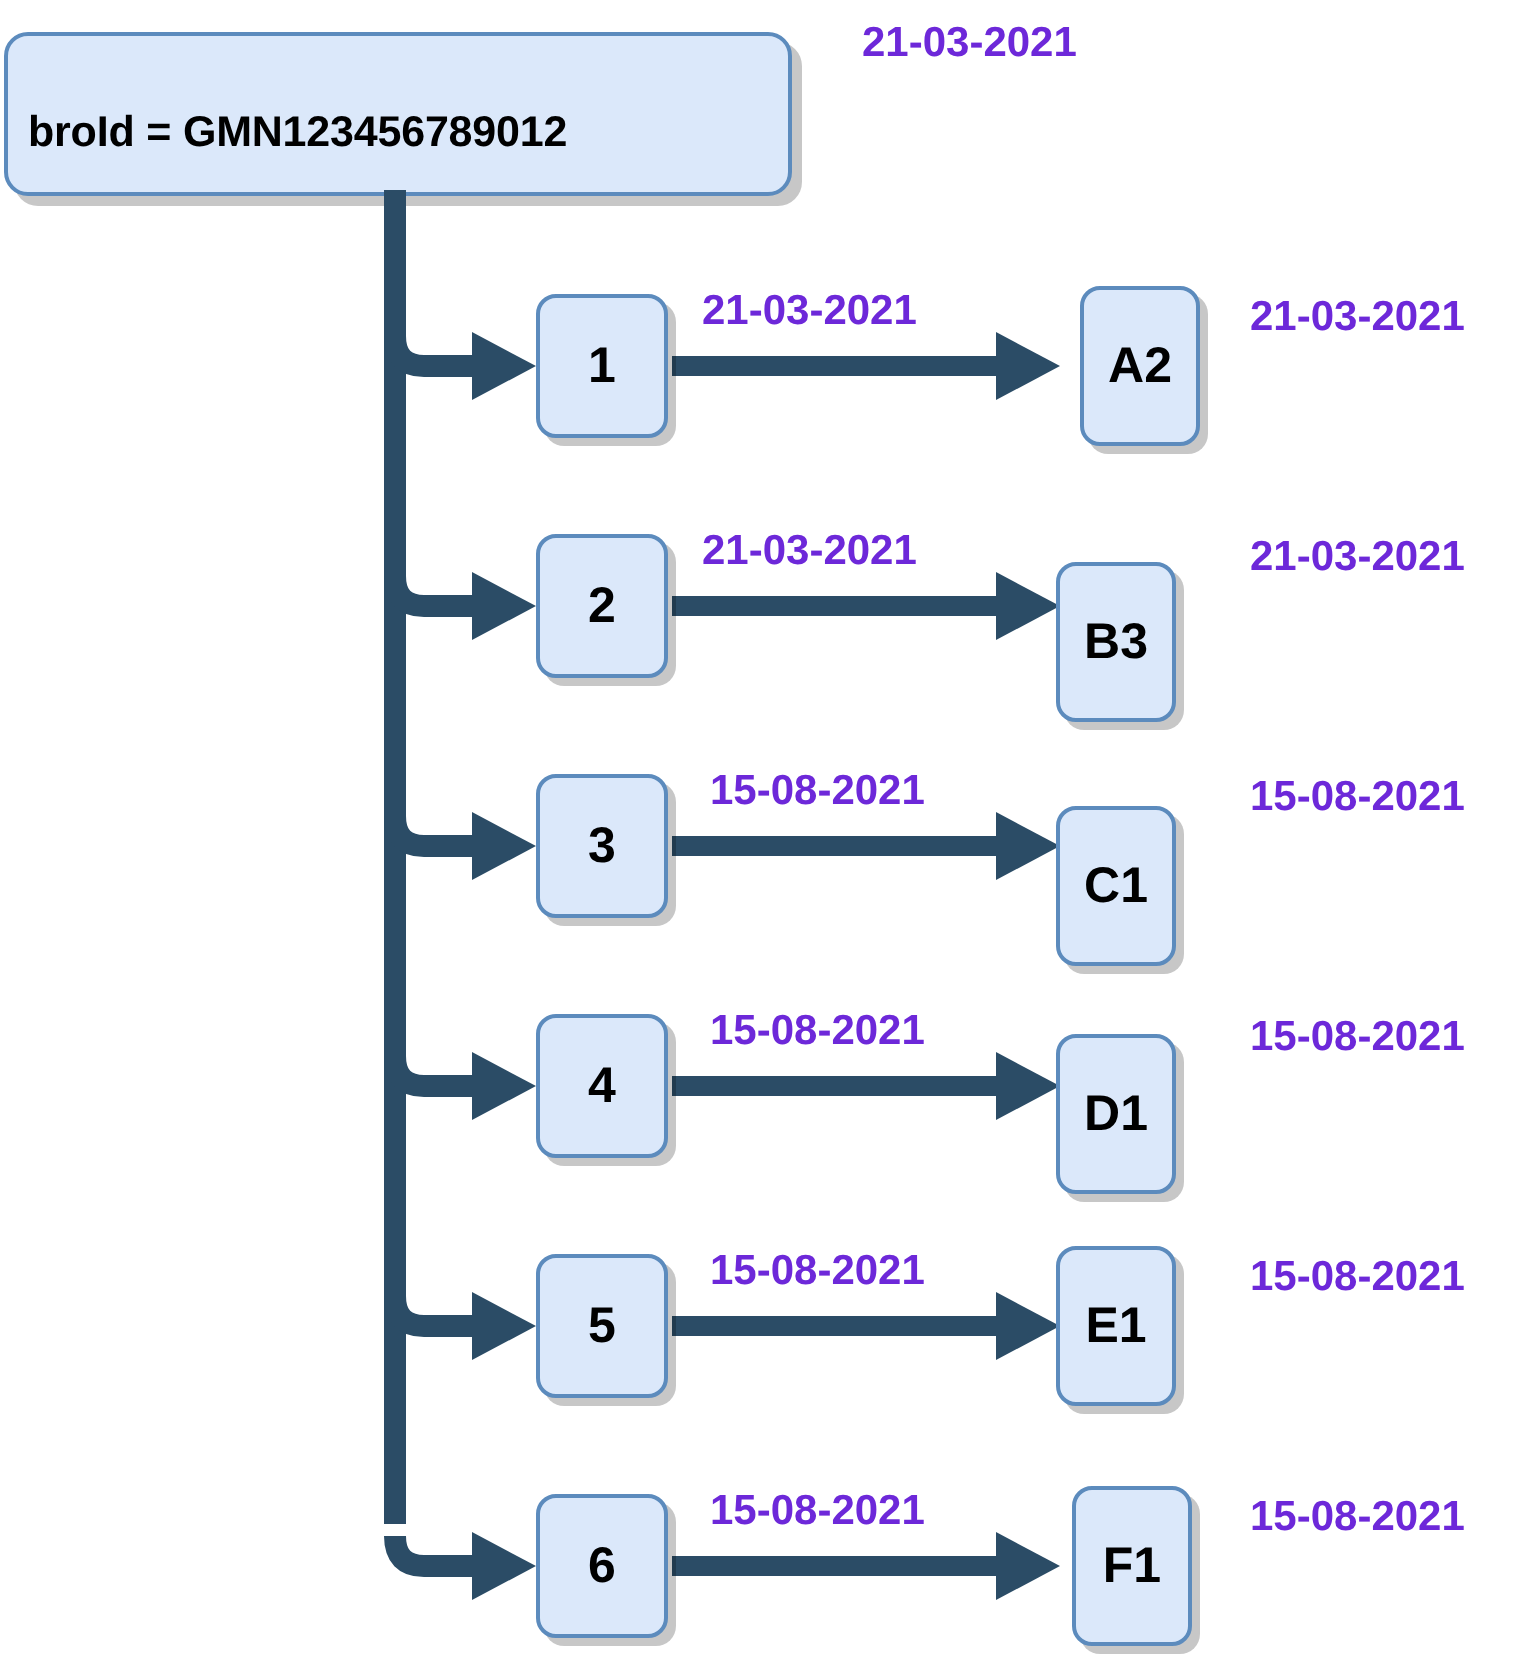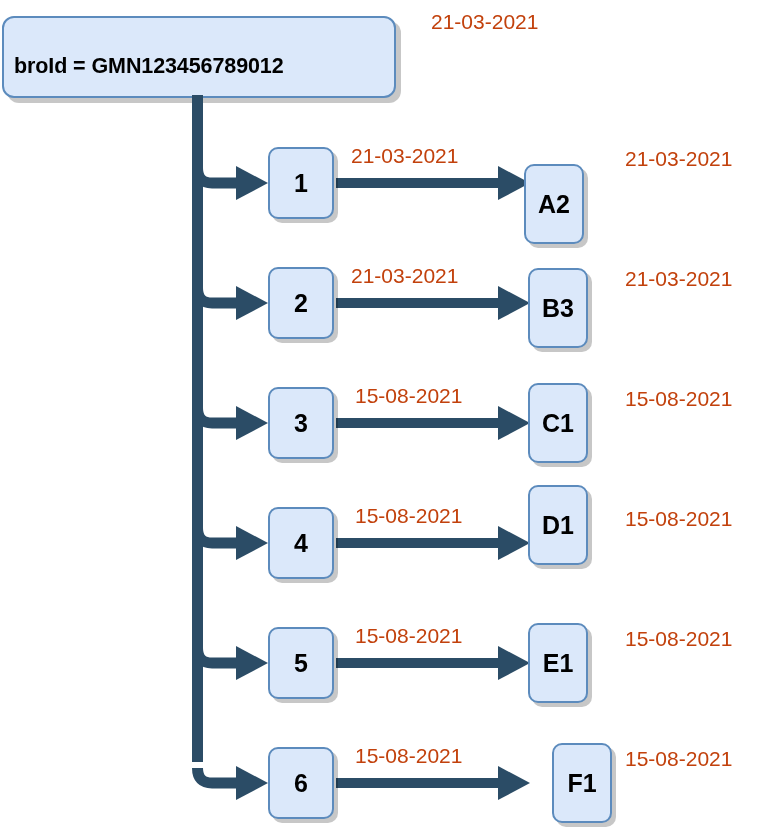--- a/index.html
+++ b/index.html
@@ -76,23 +76,23 @@
   }
   .trunk svg, .branch svg, .edge svg {
     display: block;
     overflow: visible;
   }
 
   
   .label {
     position: absolute;
     font-size: 21px;
-    color: #c2410c;
+    color: #6d28d9;
     white-space: nowrap;
-    font-weight: normal;
+    font-weight: bold;
   }
   .label-top-date   { left: 431px; top: 10px;  }
   .edge-label       { font-size: 21px; }
   .right-label      { font-size: 21px; }
 </style>
 </head>
 <body>
 
 <div id="canvas">
 
@@ -143,63 +143,63 @@
         <polygon points="498,646 498,680 530,663"></polygon>
         <polygon points="498,766 498,800 530,783"></polygon>
       </g>
     </svg>
   </div>
 
   <div class="node node-left" style="left:268px; top:147px;">
     <span>1</span>
   </div>
   <div class="label edge-label" style="left:351px; top:144px;">21-03-2021</div>
-  <div class="node node-right" style="left:524px; top:143px;margin-top:21px;">
+  <div class="node node-right" style="left:540px; top:143px;">
     <span>A2</span>
   </div>
   <div class="label right-label" style="left:625px; top:147px;">21-03-2021</div>
 
   <div class="node node-left" style="left:268px; top:267px;">
     <span>2</span>
   </div>
   <div class="label edge-label" style="left:351px; top:264px;">21-03-2021</div>
-  <div class="node node-right" style="left:528px; top:268px;">
+  <div class="node node-right" style="left:528px; top:281px;">
     <span>B3</span>
   </div>
   <div class="label right-label" style="left:625px; top:267px;">21-03-2021</div>
 
   <div class="node node-left" style="left:268px; top:387px;">
     <span>3</span>
   </div>
   <div class="label edge-label" style="left:355px; top:384px;">15-08-2021</div>
-  <div class="node node-right" style="left:528px; top:383px;">
+  <div class="node node-right" style="left:528px; top:403px;">
     <span>C1</span>
   </div>
   <div class="label right-label" style="left:625px; top:387px;">15-08-2021</div>
 
   <div class="node node-left" style="left:268px; top:507px;">
     <span>4</span>
   </div>
   <div class="label edge-label" style="left:355px; top:504px;">15-08-2021</div>
-  <div class="node node-right" style="left:528px; top:485px;">
+  <div class="node node-right" style="left:528px; top:517px;">
     <span>D1</span>
   </div>
   <div class="label right-label" style="left:625px; top:507px;">15-08-2021</div>
 
   <div class="node node-left" style="left:268px; top:627px;">
     <span>5</span>
   </div>
   <div class="label edge-label" style="left:355px; top:624px;">15-08-2021</div>
   <div class="node node-right" style="left:528px; top:623px;align-items:center;">
     <span>E1</span>
   </div>
   <div class="label right-label" style="left:625px; top:627px;">15-08-2021</div>
 
   <div class="node node-left" style="left:268px; top:747px;">
     <span>6</span>
   </div>
   <div class="label edge-label" style="left:355px; top:744px;">15-08-2021</div>
-  <div class="node node-right" style="left:552px; top:743px;">
+  <div class="node node-right" style="left:536px; top:743px;">
     <span>F1</span>
   </div>
   <div class="label right-label" style="left:625px; top:747px;">15-08-2021</div>
 
 </div>
 
 </body></html>

